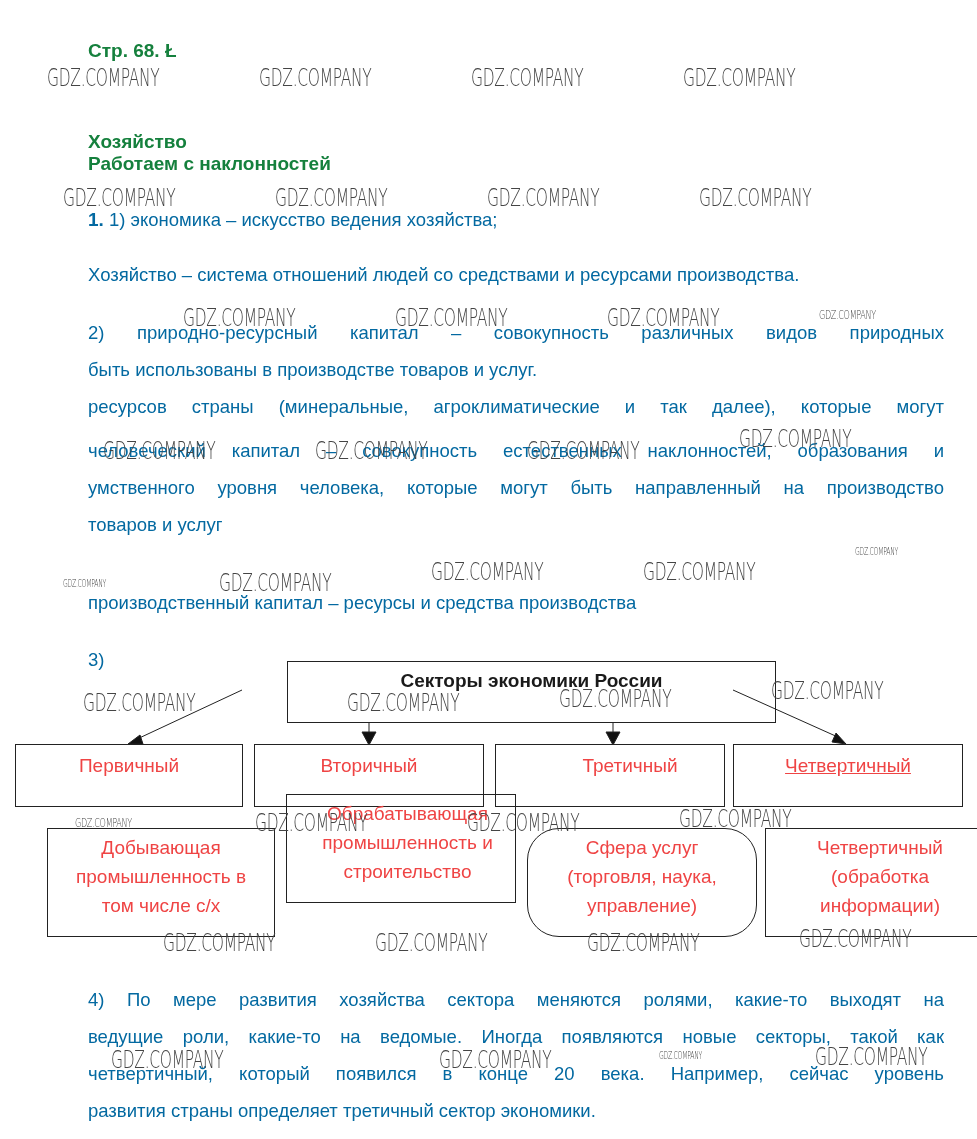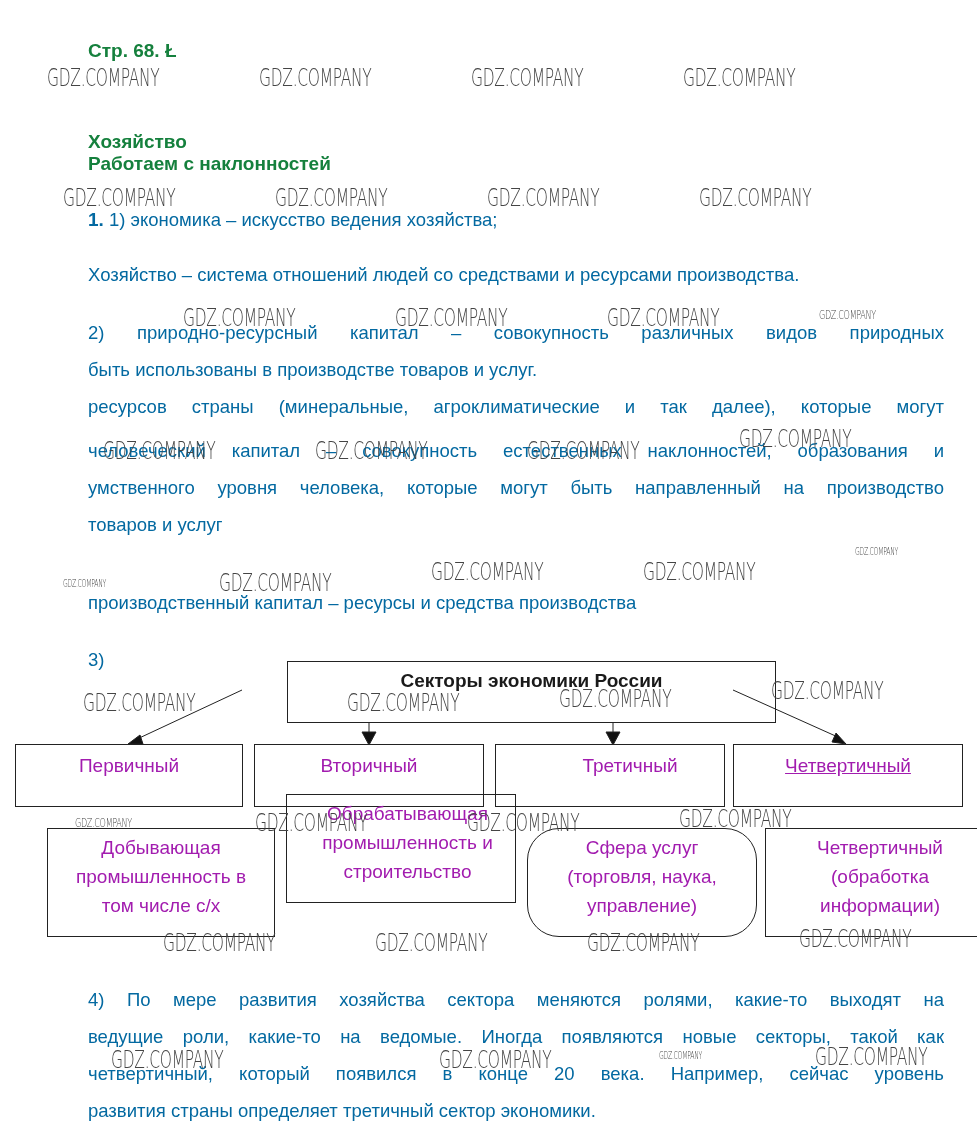--- a/index.html
+++ b/index.html
@@ -9,21 +9,21 @@
     .bold { font-weight: bold; font-family: "Liberation Sans", sans-serif; }
     .h { font-size: 19px; font-weight: bold; color: #15803d; }
     .p { font-size: 18.5px; color: #0369a1; line-height: 37px; }
     .justify { text-align: justify; text-align-last: justify; }
     .wm { position: absolute; font-family: "DejaVu Sans", sans-serif; font-weight: 200;
           color: #444; transform: scaleX(0.62); transform-origin: left top;
           white-space: nowrap; letter-spacing: -0.5px; pointer-events: none; }
     .wm.big { font-size: 25px; }
     .wm.small { font-size: 13px; }
     .box { position: absolute; border: 1.3px solid #222; background: transparent; box-sizing: border-box;
-           text-align: center; font-size: 19px; color: #a21caf; font-family: "Liberation Sans", sans-serif; }
+           text-align: center; font-size: 19px; color: #ef4444; font-family: "Liberation Sans", sans-serif; }
     .box.sector { padding-top: 10px; }
     .box.desc { line-height: 29px; padding-top: 4px; margin-left: 32px; }
     .box.title { font-weight: bold; color: #1a1a1a; padding-top: 8px; font-size: 19px; }
     svg.arrows { position: absolute; left: 0; top: 0; pointer-events: none; }
   </style>
 </head>
 <body>
 
 <div class="abs h" style="left:88px; top:40px;">Стр. 68. Ł</div>
 <div class="abs h" style="left:88px; top:96px;margin-top:35px;">Хозяйство</div>

